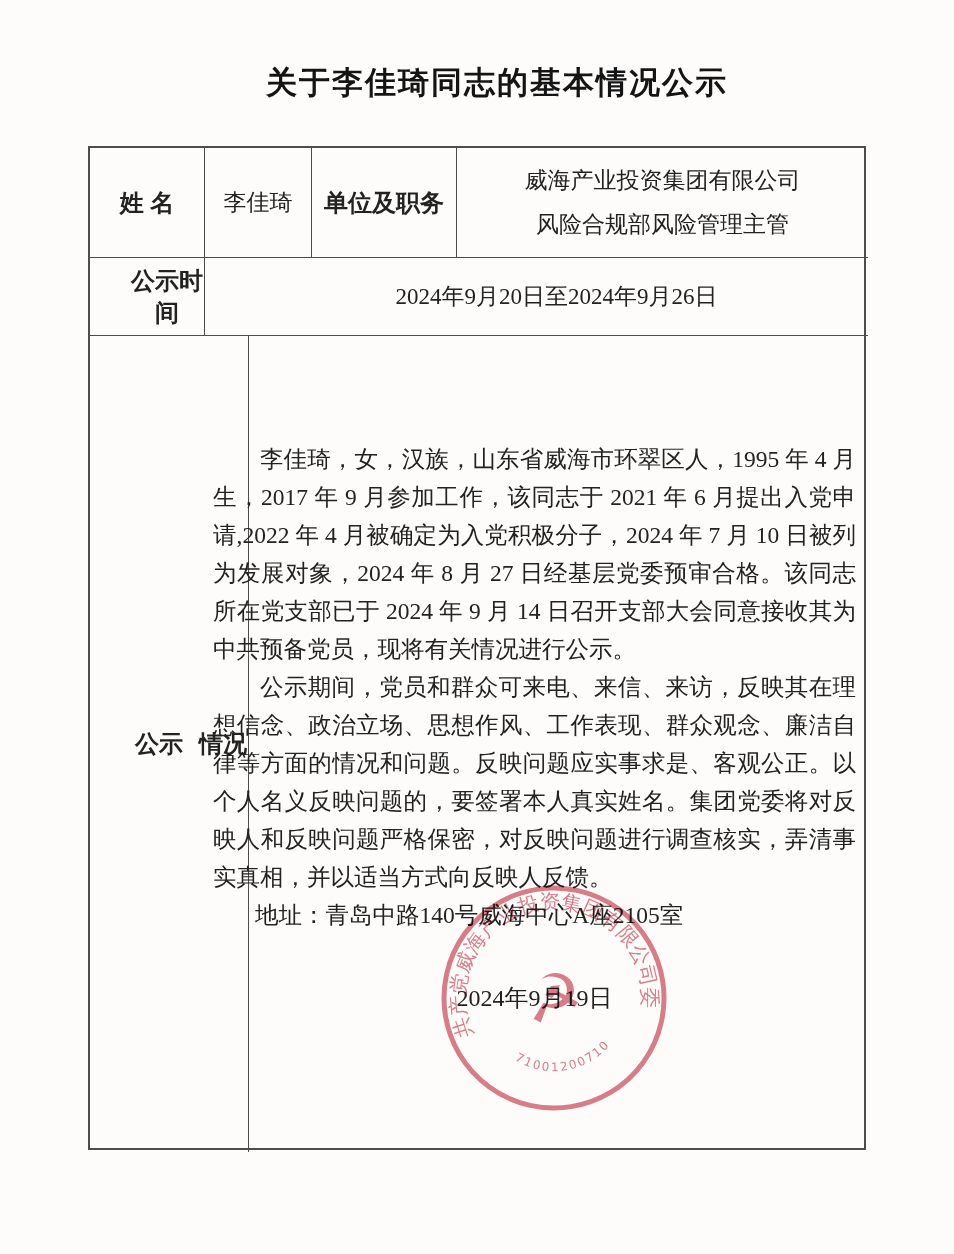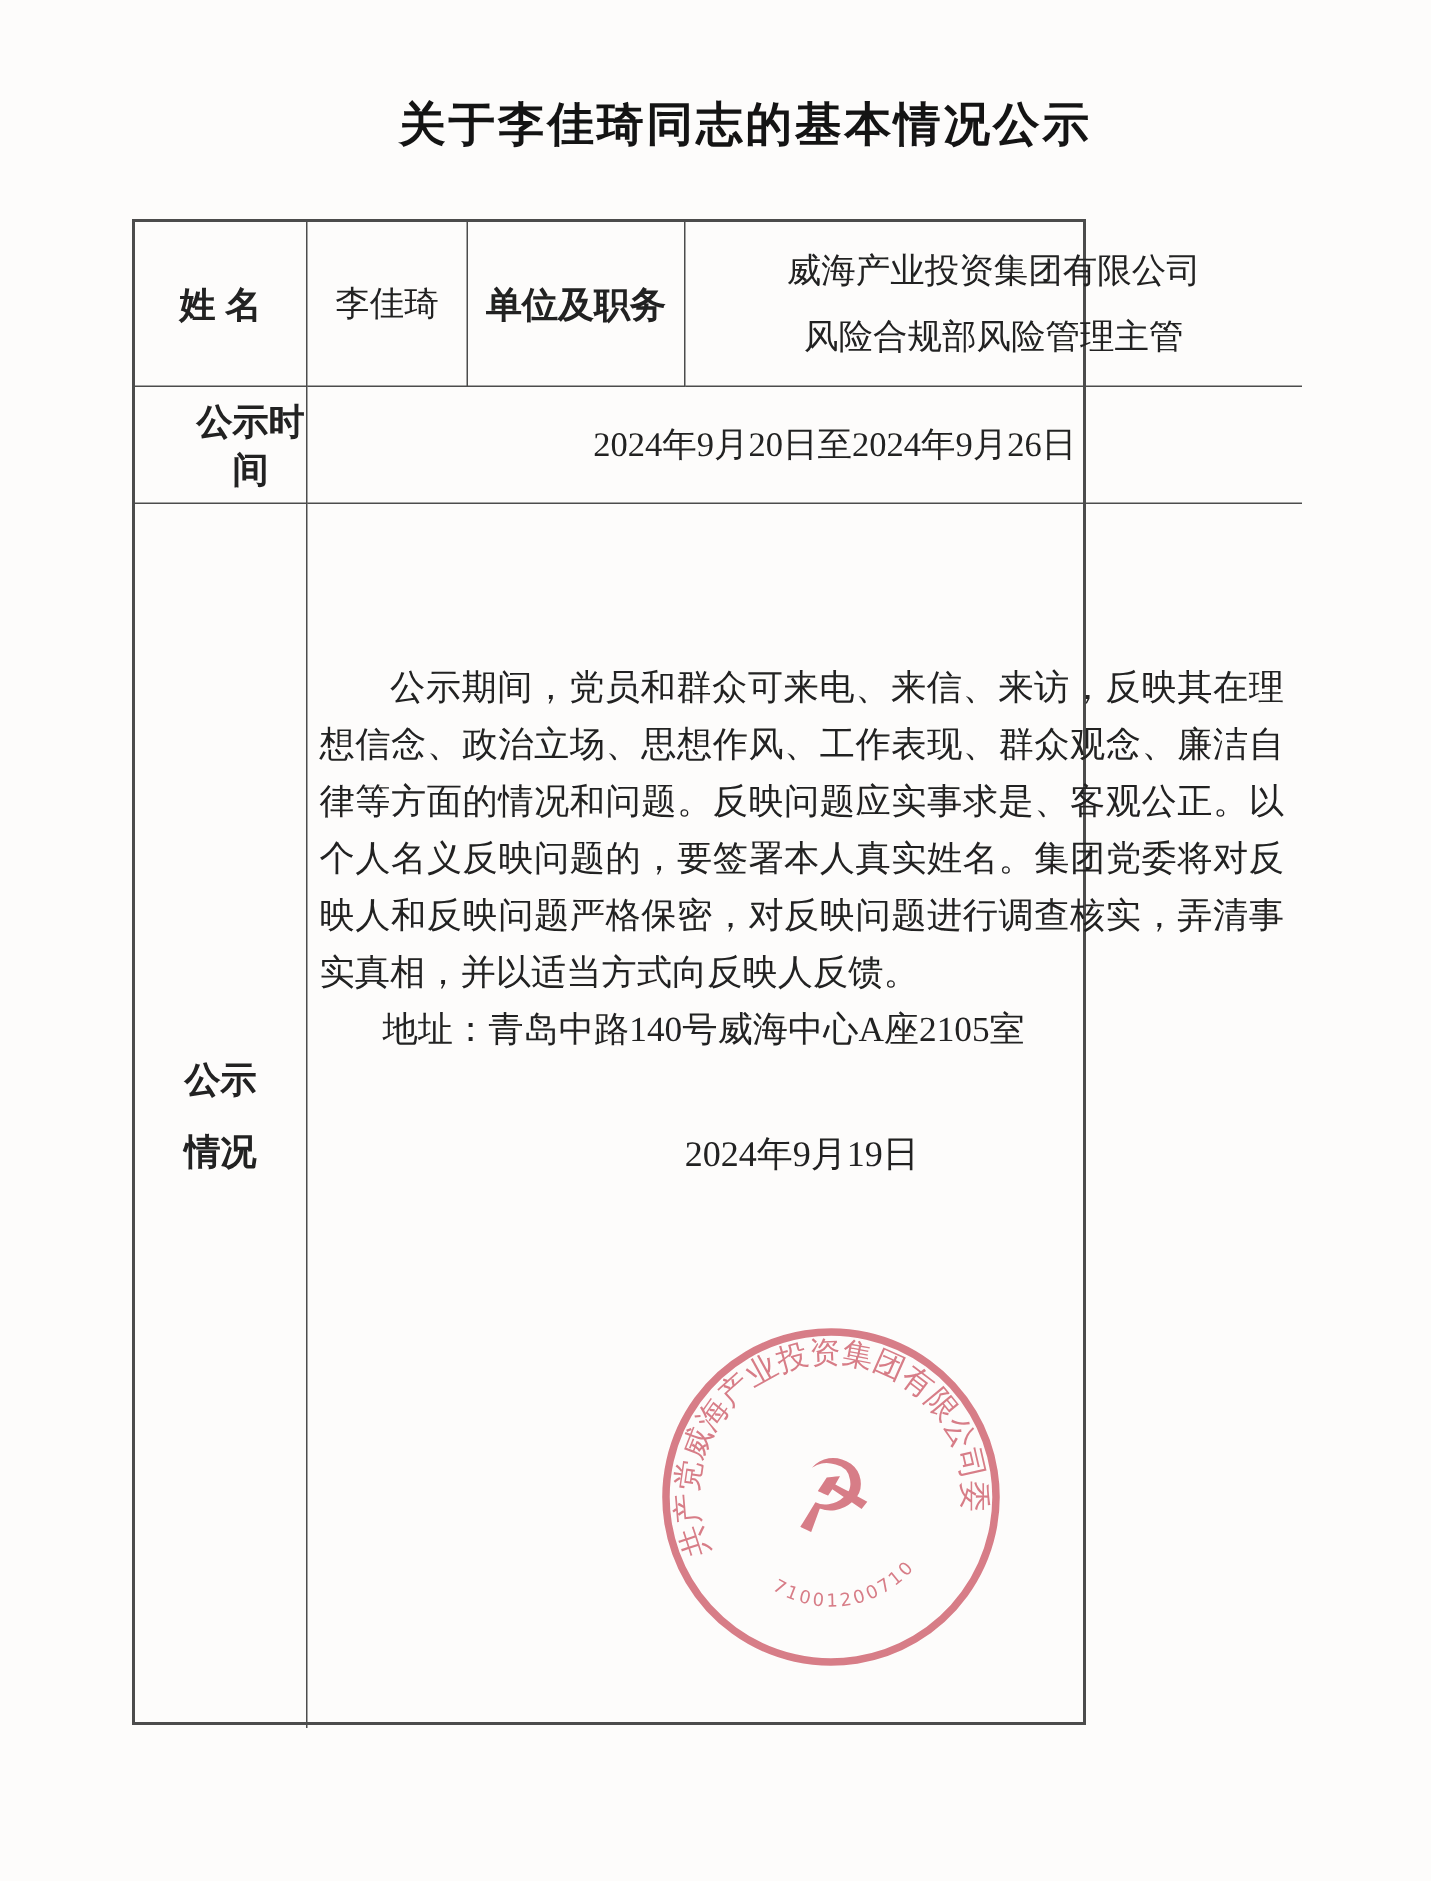--- a/index.html
+++ b/index.html
@@ -24,21 +24,21 @@
     font-weight: bold;
     letter-spacing: 2px;
     color: #141414;
     font-family: "Liberation Serif", "DejaVu Serif", serif;
     margin-left: 20px;
   }
   .notice-table {
     position: absolute;
     left: 88px;
     top: 146px;
-    width: 636px;
+    width: 778px;
     height: 1004px;
     border: 2px solid #4c4c4c;
   }
   .cell {
     position: absolute;
     border-color: #4c4c4c;
     border-style: solid;
     border-width: 0;
   }
   .br { border-right-width: 1.5px; }
@@ -60,22 +60,22 @@
     font-size: 23px;
     color: #222;
     text-align: center;
   }
   .unit-value {
     flex-direction: column;
     gap: 14px;
     line-height: 30px;
   }
   .detail-label {
-    flex-direction: column;
     gap: 16px;
+    margin-left: 44px;
   }
   
   .r1 { top: 0; height: 110px; }
   .r2 { top: 110px; height: 78px; padding-left: 40px; }
   .r3 { top: 188px; height: 816px; }
   .c-name-label { left: 0; width: 115px; }
   .c-name-value { left: 115px; width: 107px; }
   .c-unit-label { left: 222px; width: 145px; }
   .c-unit-value { left: 367px; width: 411px; }
   .c-wide-label { left: 0; width: 115px; }
@@ -138,20 +138,21 @@
     </div>
 
     <div class="cell label-cell br bb r2 c-wide-label">公示时间</div>
     <div class="cell value-cell bb r2 c-wide-value">2024年9月20日至2024年9月26日</div>
 
     <div class="cell label-cell detail-label br r3 c-wide-label">
       <span>公示</span>
       <span>情况</span>
     </div>
     <div class="cell detail-content r3 c-wide-value">
+      <p class="para">李佳琦，女，汉族，山东省威海市环翠区人，1995 年 4 月生，2017 年 9 月参加工作，该同志于 2021 年 6 月提出入党申请,2022 年 4 月被确定为入党积极分子，2024 年 7 月 10 日被列为发展对象，2024 年 8 月 27 日经基层党委预审合格。该同志所在党支部已于 2024 年 9 月 14 日召开支部大会同意接收其为中共预备党员，现将有关情况进行公示。</p>
       <p class="para">公示期间，党员和群众可来电、来信、来访，反映其在理想信念、政治立场、思想作风、工作表现、群众观念、廉洁自律等方面的情况和问题。反映问题应实事求是、客观公正。以个人名义反映问题的，要签署本人真实姓名。集团党委将对反映人和反映问题严格保密，对反映问题进行调查核实，弄清事实真相，并以适当方式向反映人反馈。</p>
       <div class="contact-line">地址：青岛中路140号威海中心A座2105室</div>
       <div class="signature-block">
         <div class="signature-line">2024年9月19日</div>
       </div>
     </div>
 
   </div>
 
   <svg class="seal" viewBox="0 0 236 236">

